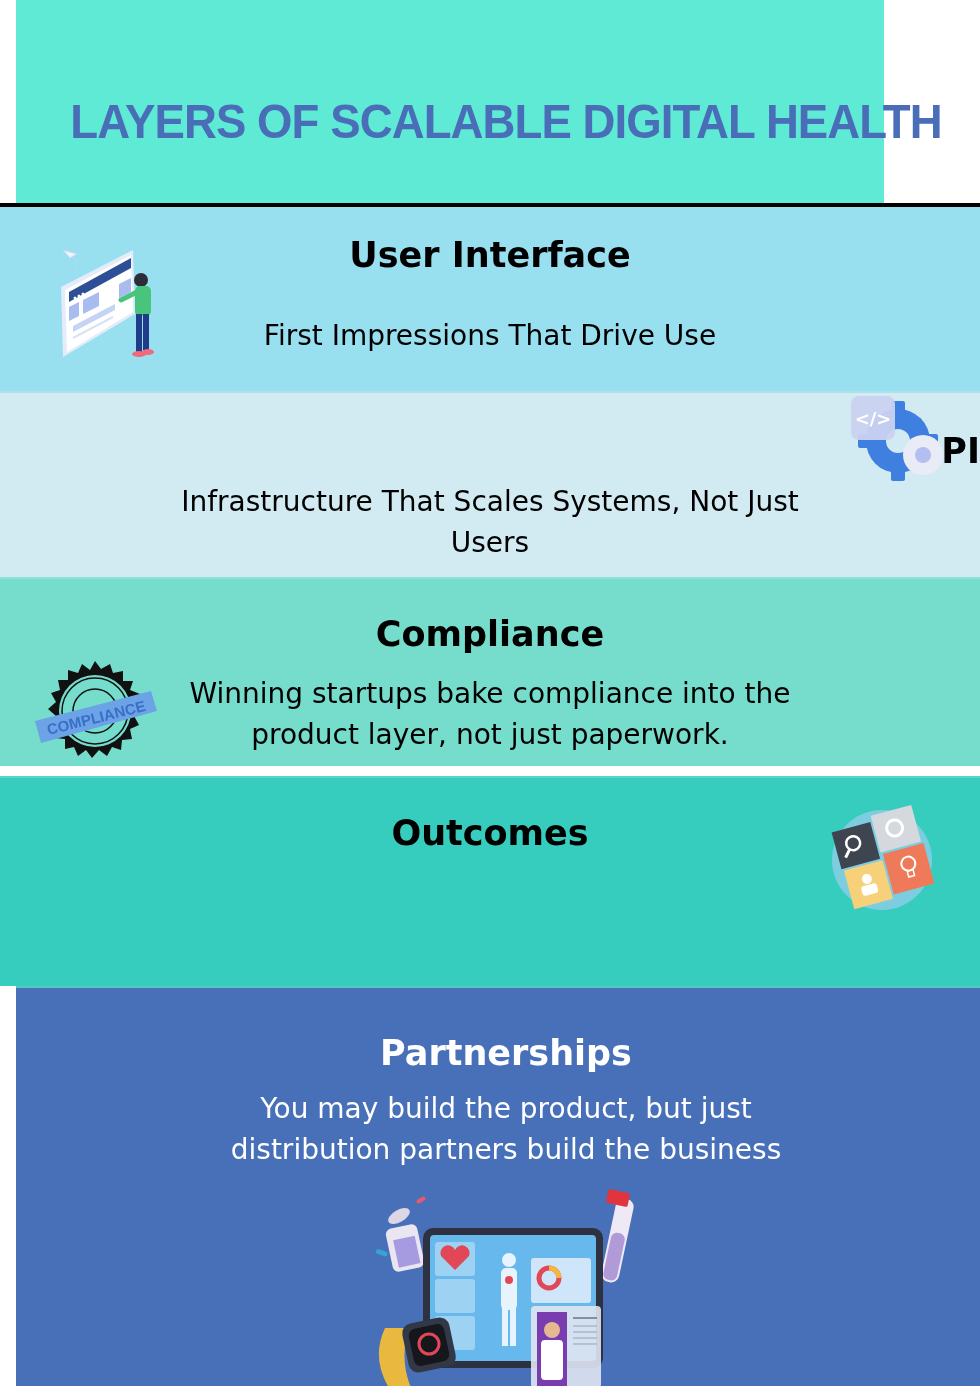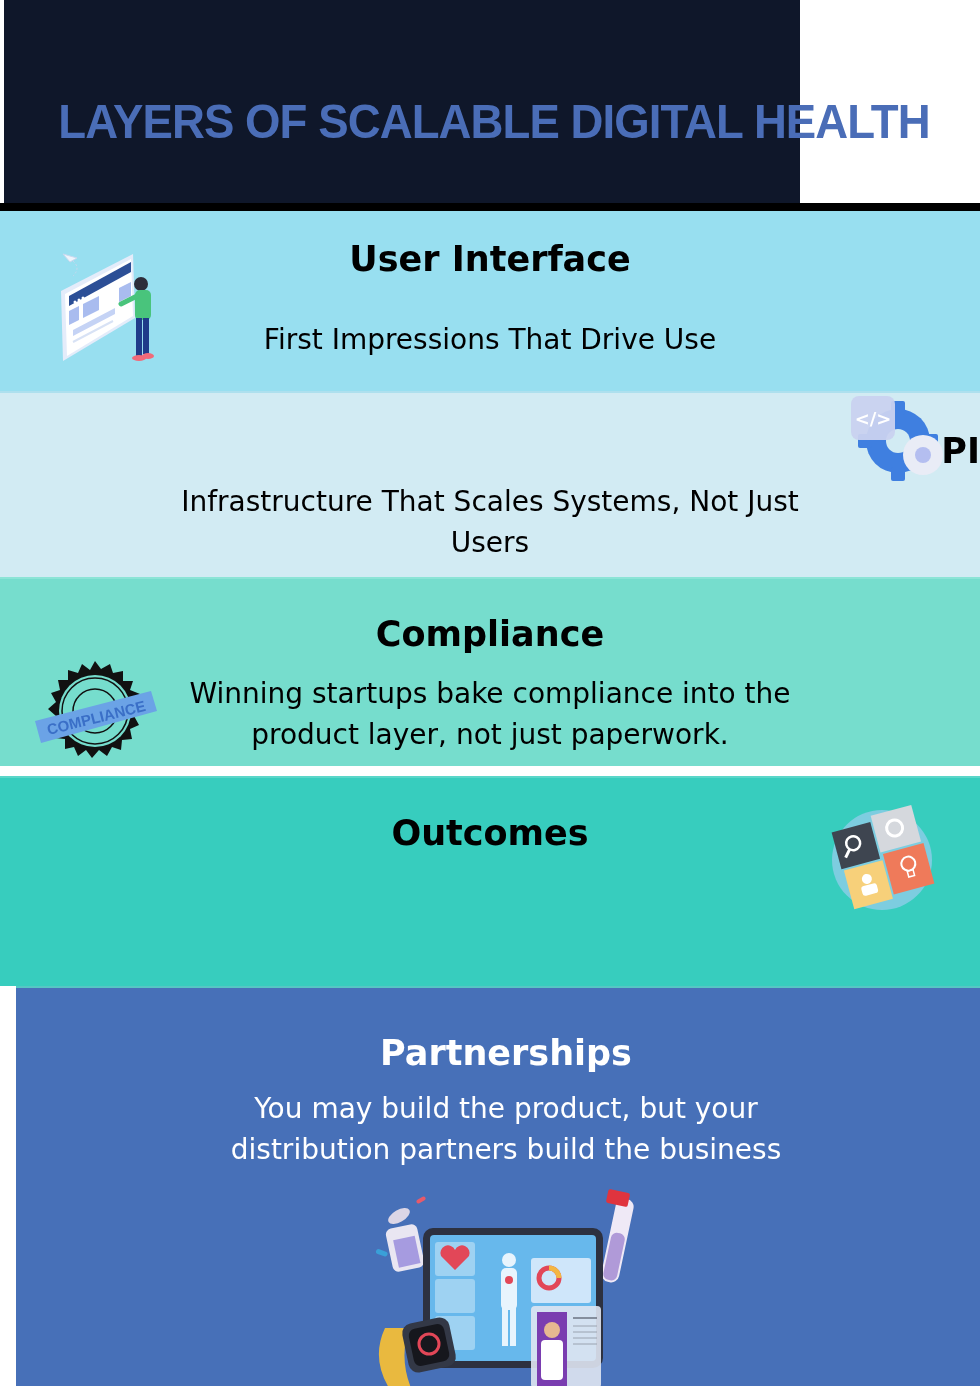--- a/index.html
+++ b/index.html
@@ -1,37 +1,37 @@
 <!DOCTYPE html>
 <html><head>
 <meta charset="utf-8">
 <style>
   * { margin:0; padding:0; box-sizing:border-box; }
   html, body { width:980px; height:1386px; overflow:hidden; background:#ffffff; }
   body { font-family: "Liberation Sans", "DejaVu Sans", sans-serif; position:relative; }
 
-  .title-area { position:absolute; left:4px; top:0; width:796px; height:203px; background:#0f172a; }
+  .title-area { position:absolute; left:16px; top:0; width:868px; height:203px; background:#5eead4; }
   .main-title {
     position:absolute; left:0; top:93px; width:980px; text-align:center;
     font-family: "Liberation Sans", sans-serif; font-weight:700;
     font-size:49px; letter-spacing:-1px; color:#4a6db7;
     transform: scaleX(0.93); transform-origin:center;
   }
 
   .band { position:absolute; left:0; width:980px; }
   .band .heading {
     position:absolute; left:0; width:980px; text-align:center;
     font-family:"DejaVu Sans", sans-serif; font-weight:700; font-size:35px; color:#000;
   }
   .band .desc {
     position:absolute; left:180px; width:620px; text-align:center;
     font-family:"DejaVu Sans", sans-serif; font-size:28px; line-height:41px; color:#000;
   }
 
-  #band-ui { top:203px; height:188px; background:#98dff0; border-top:8px solid #000000; }
+  #band-ui { top:203px; height:188px; background:#98dff0; border-top:4px solid #000000; }
   #band-api { top:391px; height:186px; background:#d2ebf3; border-top:2px solid #aee0ee; }
   #band-compliance { top:577px; height:189px; background:#76ddcd; border-top:2px solid #8ce4d6; }
   #band-outcomes { top:776px; height:210px; background:#37cdbe; border-top:2px solid #5ad6c9;padding-left:48px; }
   #band-partners { top:986px; height:400px; background:#4770b8; border-top:2px solid #56c6c4;margin-left:16px; }
   #band-partners .heading, #band-partners .desc { color:#ffffff; }
 
   .illus { position:absolute; }
 </style>
 </head>
 <body>
@@ -120,21 +120,21 @@
       <circle cx="34" cy="74" r="5" fill="#fff"></circle>
       <rect x="26" y="80" width="16" height="10" rx="3" fill="#fff"></rect>
       <circle cx="78" cy="70" r="7" fill="none" stroke="#fff" stroke-width="2"></circle>
       <rect x="75" y="77" width="6" height="6" fill="none" stroke="#fff" stroke-width="1.5"></rect>
     </g>
   </svg>
 </section>
 
 <section class="band" id="band-partners">
   <div class="heading" style="top:45px;">Partnerships</div>
-  <div class="desc" style="top:100px;">You may build the product, but your distribution partners build the business</div>
+  <div class="desc" style="top:100px;">You may build the product, but just distribution partners build the business</div>
   <svg class="illus" style="left:345px; top:200px;" width="290" height="200" viewBox="0 0 290 200">
 
     <rect x="28" y="38" width="32" height="44" rx="6" fill="#e9e6f2" transform="rotate(-12 44 60)"></rect>
     <rect x="34" y="50" width="22" height="28" fill="#a69be0" transform="rotate(-12 44 60)"></rect>
     <ellipse cx="38" cy="28" rx="12" ry="6" fill="#dcd6e6" transform="rotate(-30 38 28)"></ellipse>
     <rect x="55" y="10" width="10" height="4" rx="2" fill="#e85a6a" transform="rotate(-30 60 12)"></rect>
     <rect x="15" y="62" width="12" height="5" rx="2.5" fill="#3aa0d8" transform="rotate(20 20 64)"></rect>
 
     <rect x="248" y="10" width="18" height="85" rx="8" fill="#efe9f6" transform="rotate(12 257 50)"></rect>
     <rect x="250" y="45" width="14" height="48" rx="6" fill="#b09ad8" transform="rotate(12 257 50)"></rect>

